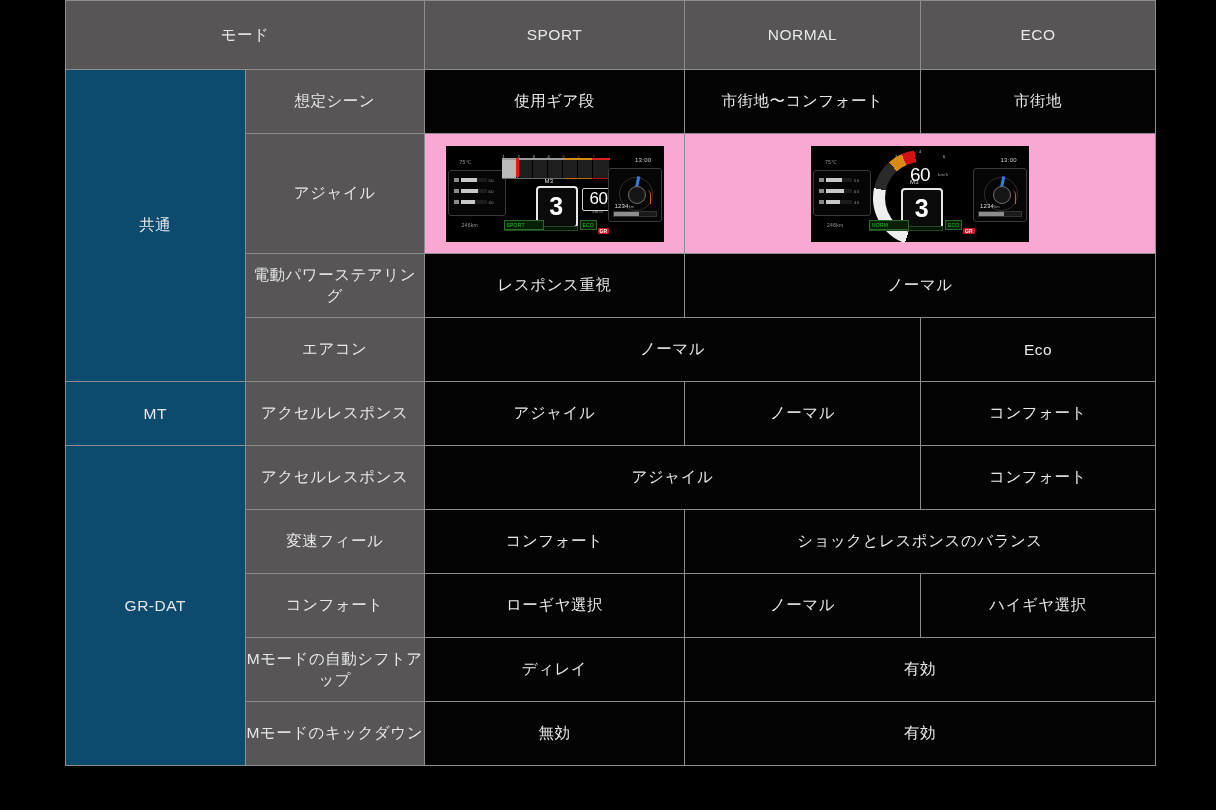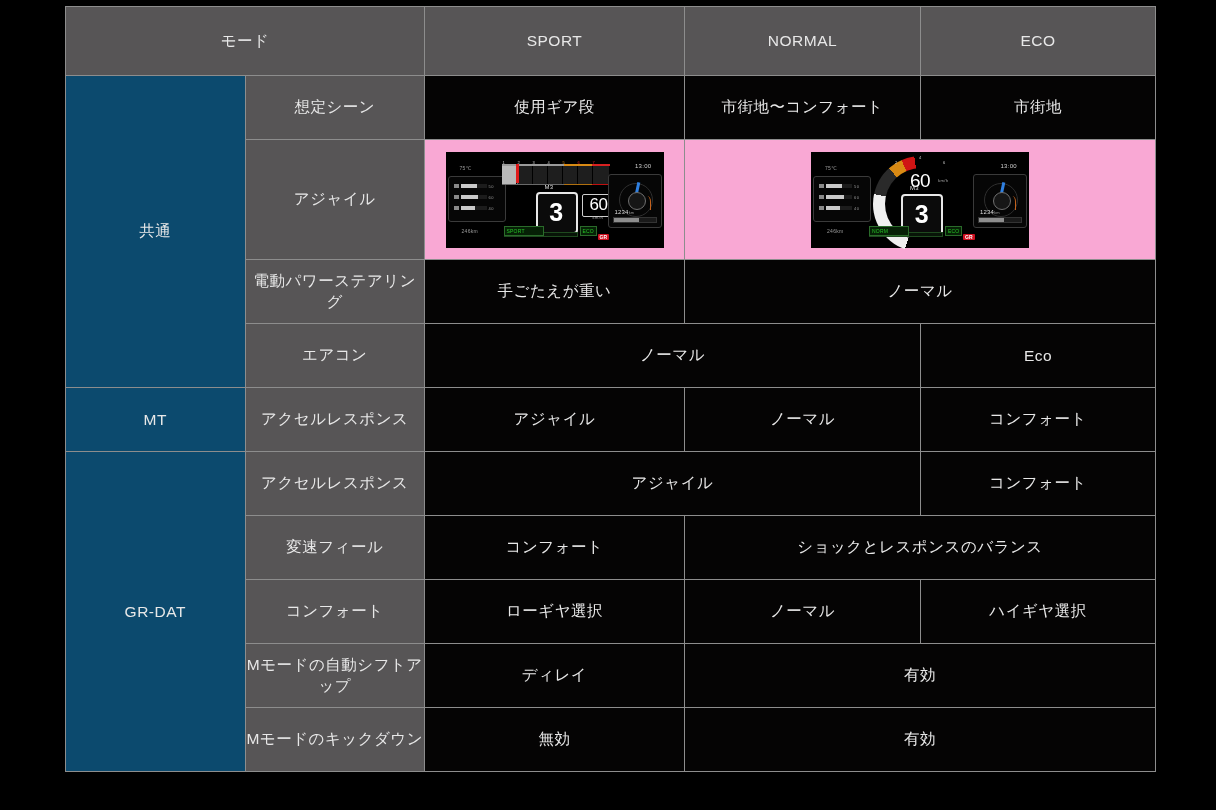--- a/index.html
+++ b/index.html
@@ -13,21 +13,21 @@
   }
   #root {
     position: relative;
     width: 1216px;
     height: 810px;
     background: #000000;
   }
   table.spec {
     position: absolute;
     left: 65px;
-    top: 6px;
+    top: 0;
     width: 1086px;
     border-collapse: collapse;
     table-layout: fixed;
     color: #e9e9e9;
   }
   table.spec td, table.spec th {
     border: 1px solid #8d8d8d;
     text-align: center;
     vertical-align: middle;
     font-weight: normal;
@@ -441,21 +441,21 @@
                   <i></i>
                 </div>
             </div>
 
           </div>
         </td>
       </tr>
 
       <tr class="rowh">
         <td class="gray">電動パワーステアリング</td>
-        <td class="dark">手ごたえが重い</td>
+        <td class="dark">レスポンス重視</td>
         <td class="dark" colspan="2">ノーマル</td>
       </tr>
 
       <tr class="rowh">
         <td class="gray">エアコン</td>
         <td class="dark" colspan="2">ノーマル</td>
         <td class="dark">Eco</td>
       </tr>
 
       <tr class="rowh">

